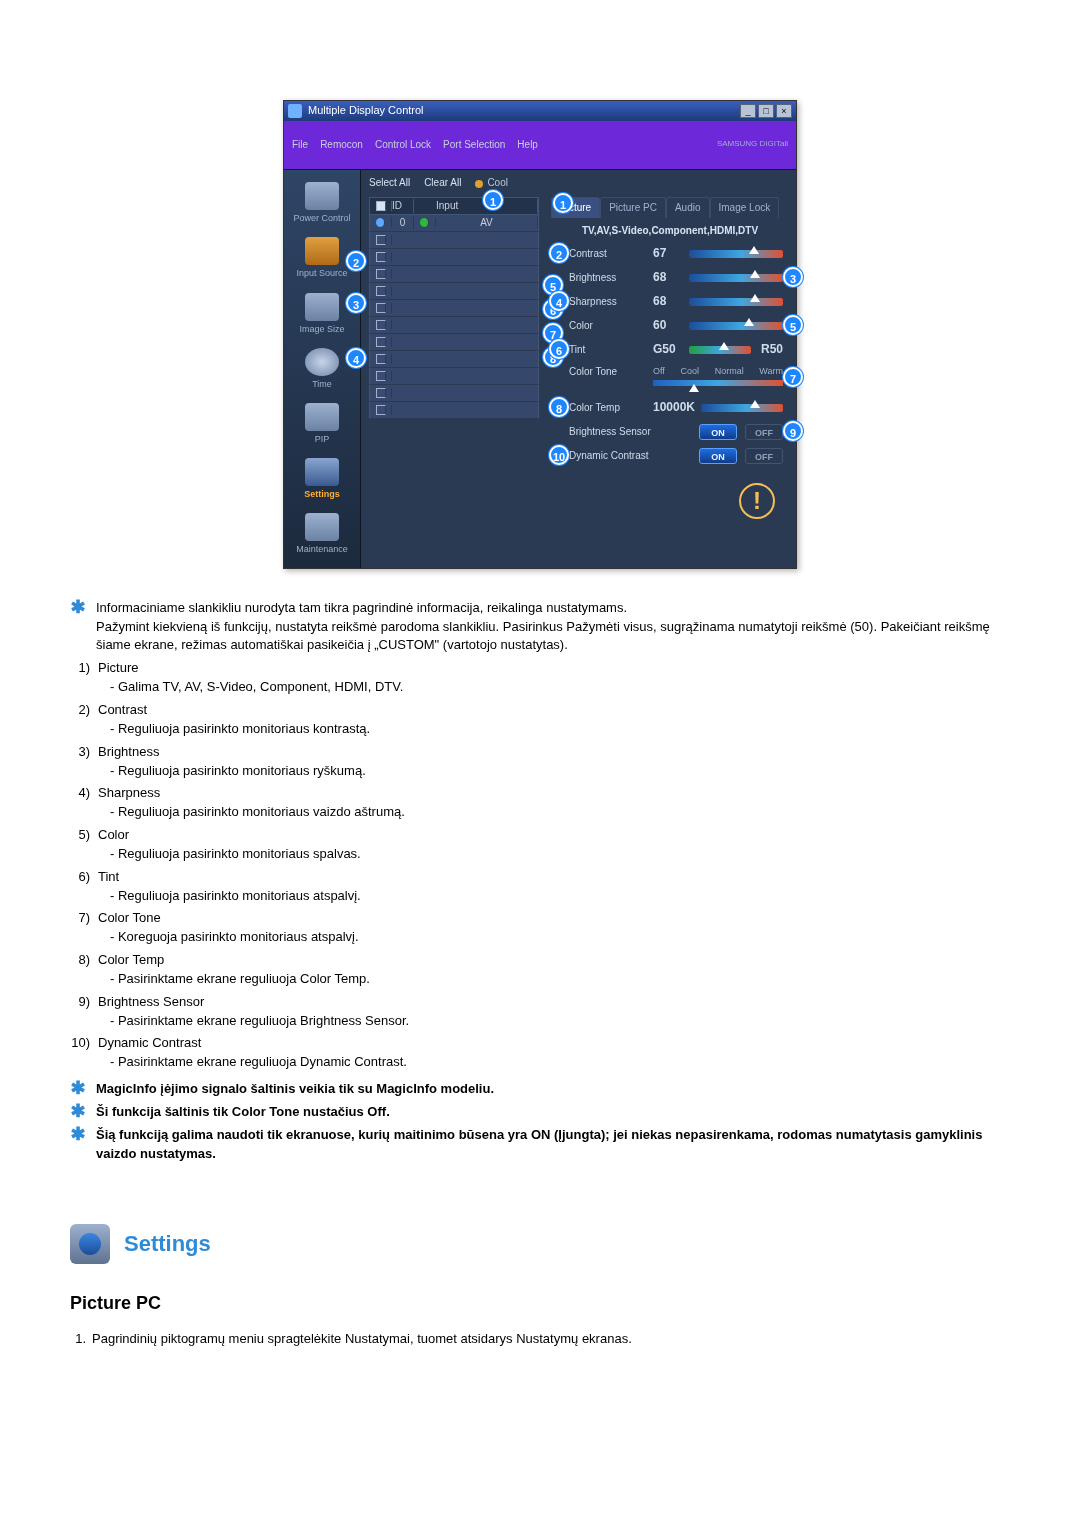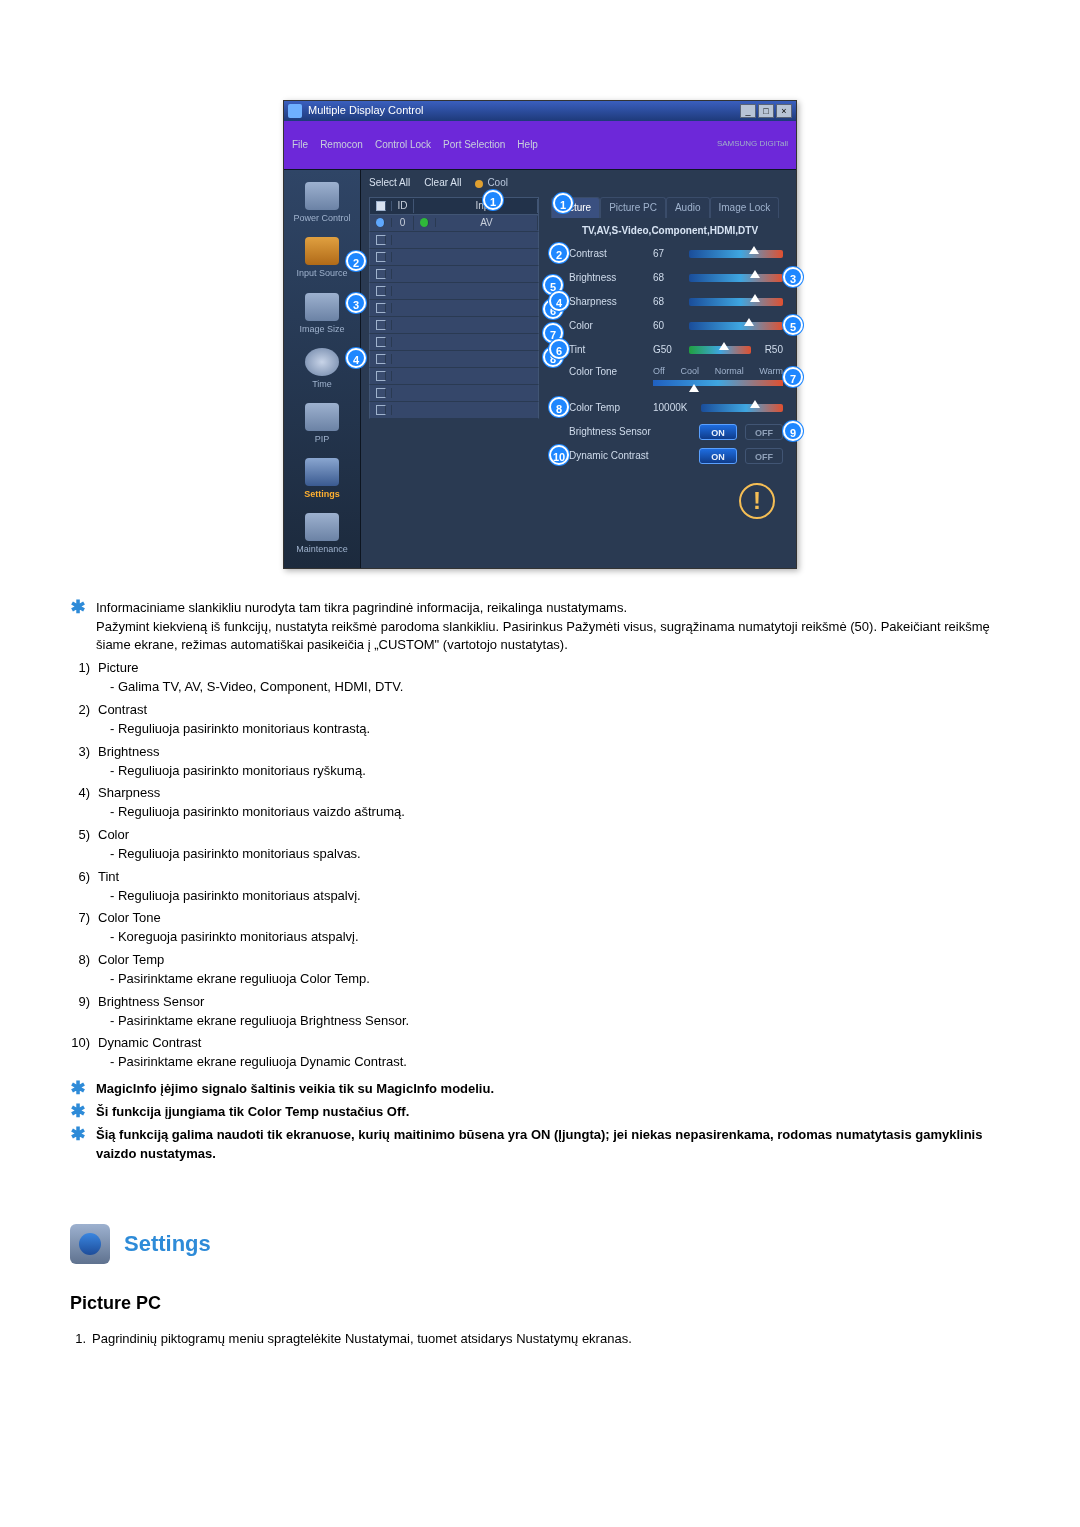--- a/index.html
+++ b/index.html
@@ -124,21 +124,21 @@
     width: 170px;
   }
   .thead {
     display:flex;
     background:#22324a;
     border:1px solid #415574;
     height:18px;
     align-items:center;
     font-size:10px;
   }
-  .thead div { border-right:1px solid #415574; text-align:center; }
+  .thead div { border-right:1px solid #415574; }
   .c1{width:22px;} .c2{width:22px;} .c3{width:22px;} .c4{flex:1;}
   .trow {
     display:flex;
     background:#35476a;
     border-left:1px solid #415574;
     border-right:1px solid #415574;
     border-bottom:1px solid #2a3a52;
     height:17px;
     align-items:center;
     font-size:10px;
@@ -167,21 +167,21 @@
   .mode-line {
     text-align:center;
     font-size:10px;
     font-weight:bold;
     color:#d8e4f4;
     padding:2px 0 6px 0;
   }
   .sliders { display:flex; flex-direction:column; gap:6px; padding:0 6px 0 18px; }
   .srow { display:flex; align-items:center; gap:6px; height:18px; position:relative; }
   .slab { width:78px; font-size:10px; color:#d0dcec; }
-  .sval { width:30px; font-size:10px; color:#d0dcec; }
+  .sval { width:30px; font-size:12px; color:#d0dcec;font-weight:bold; }
   .sbar {
     flex:1; height:8px;
     background: linear-gradient(90deg,#1a4d9a,#3fa6e0 55%,#e05030);
     border-radius:2px;
     position:relative;
   }
   .sthumb { position:absolute; top:-4px; width:0;height:0;
     border-left:5px solid transparent;border-right:5px solid transparent;border-bottom:8px solid #ffffff;}
   .tone-row { display:flex; align-items:center; gap:4px; font-size:9px; color:#9fb2cd;}
   .tone-track{ flex:1; display:flex; justify-content:space-between; position:relative;}
@@ -598,21 +598,21 @@
     <div class="body"><span>Dynamic Contrast</span>
     <span class="sub">- Pasirinktame ekrane reguliuoja Dynamic Contrast.</span></div>
     </div>
 
   <div class="star-row" style="margin-top:8px;">
     <div class="star">✱</div>
     <div class="star-text bold-note">MagicInfo įėjimo signalo šaltinis veikia tik su MagicInfo modeliu.</div>
   </div>
   <div class="star-row">
     <div class="star">✱</div>
-    <div class="star-text bold-note">Ši funkcija įjungiama tik Color Temp nustačius Off.</div>
+    <div class="star-text bold-note">Ši funkcija šaltinis tik Color Tone nustačius Off.</div>
   </div>
   <div class="star-row">
     <div class="star">✱</div>
     <div class="star-text bold-note">Šią funkciją galima naudoti tik ekranuose, kurių maitinimo būsena yra ON (Įjungta); jei niekas nepasirenkama, rodomas numatytasis gamyklinis vaizdo nustatymas.</div>
   </div>
 </div>
 
 <div class="section-head">
   <div class="sh-icon">
       <div class="sh-icon-inner"></div>

